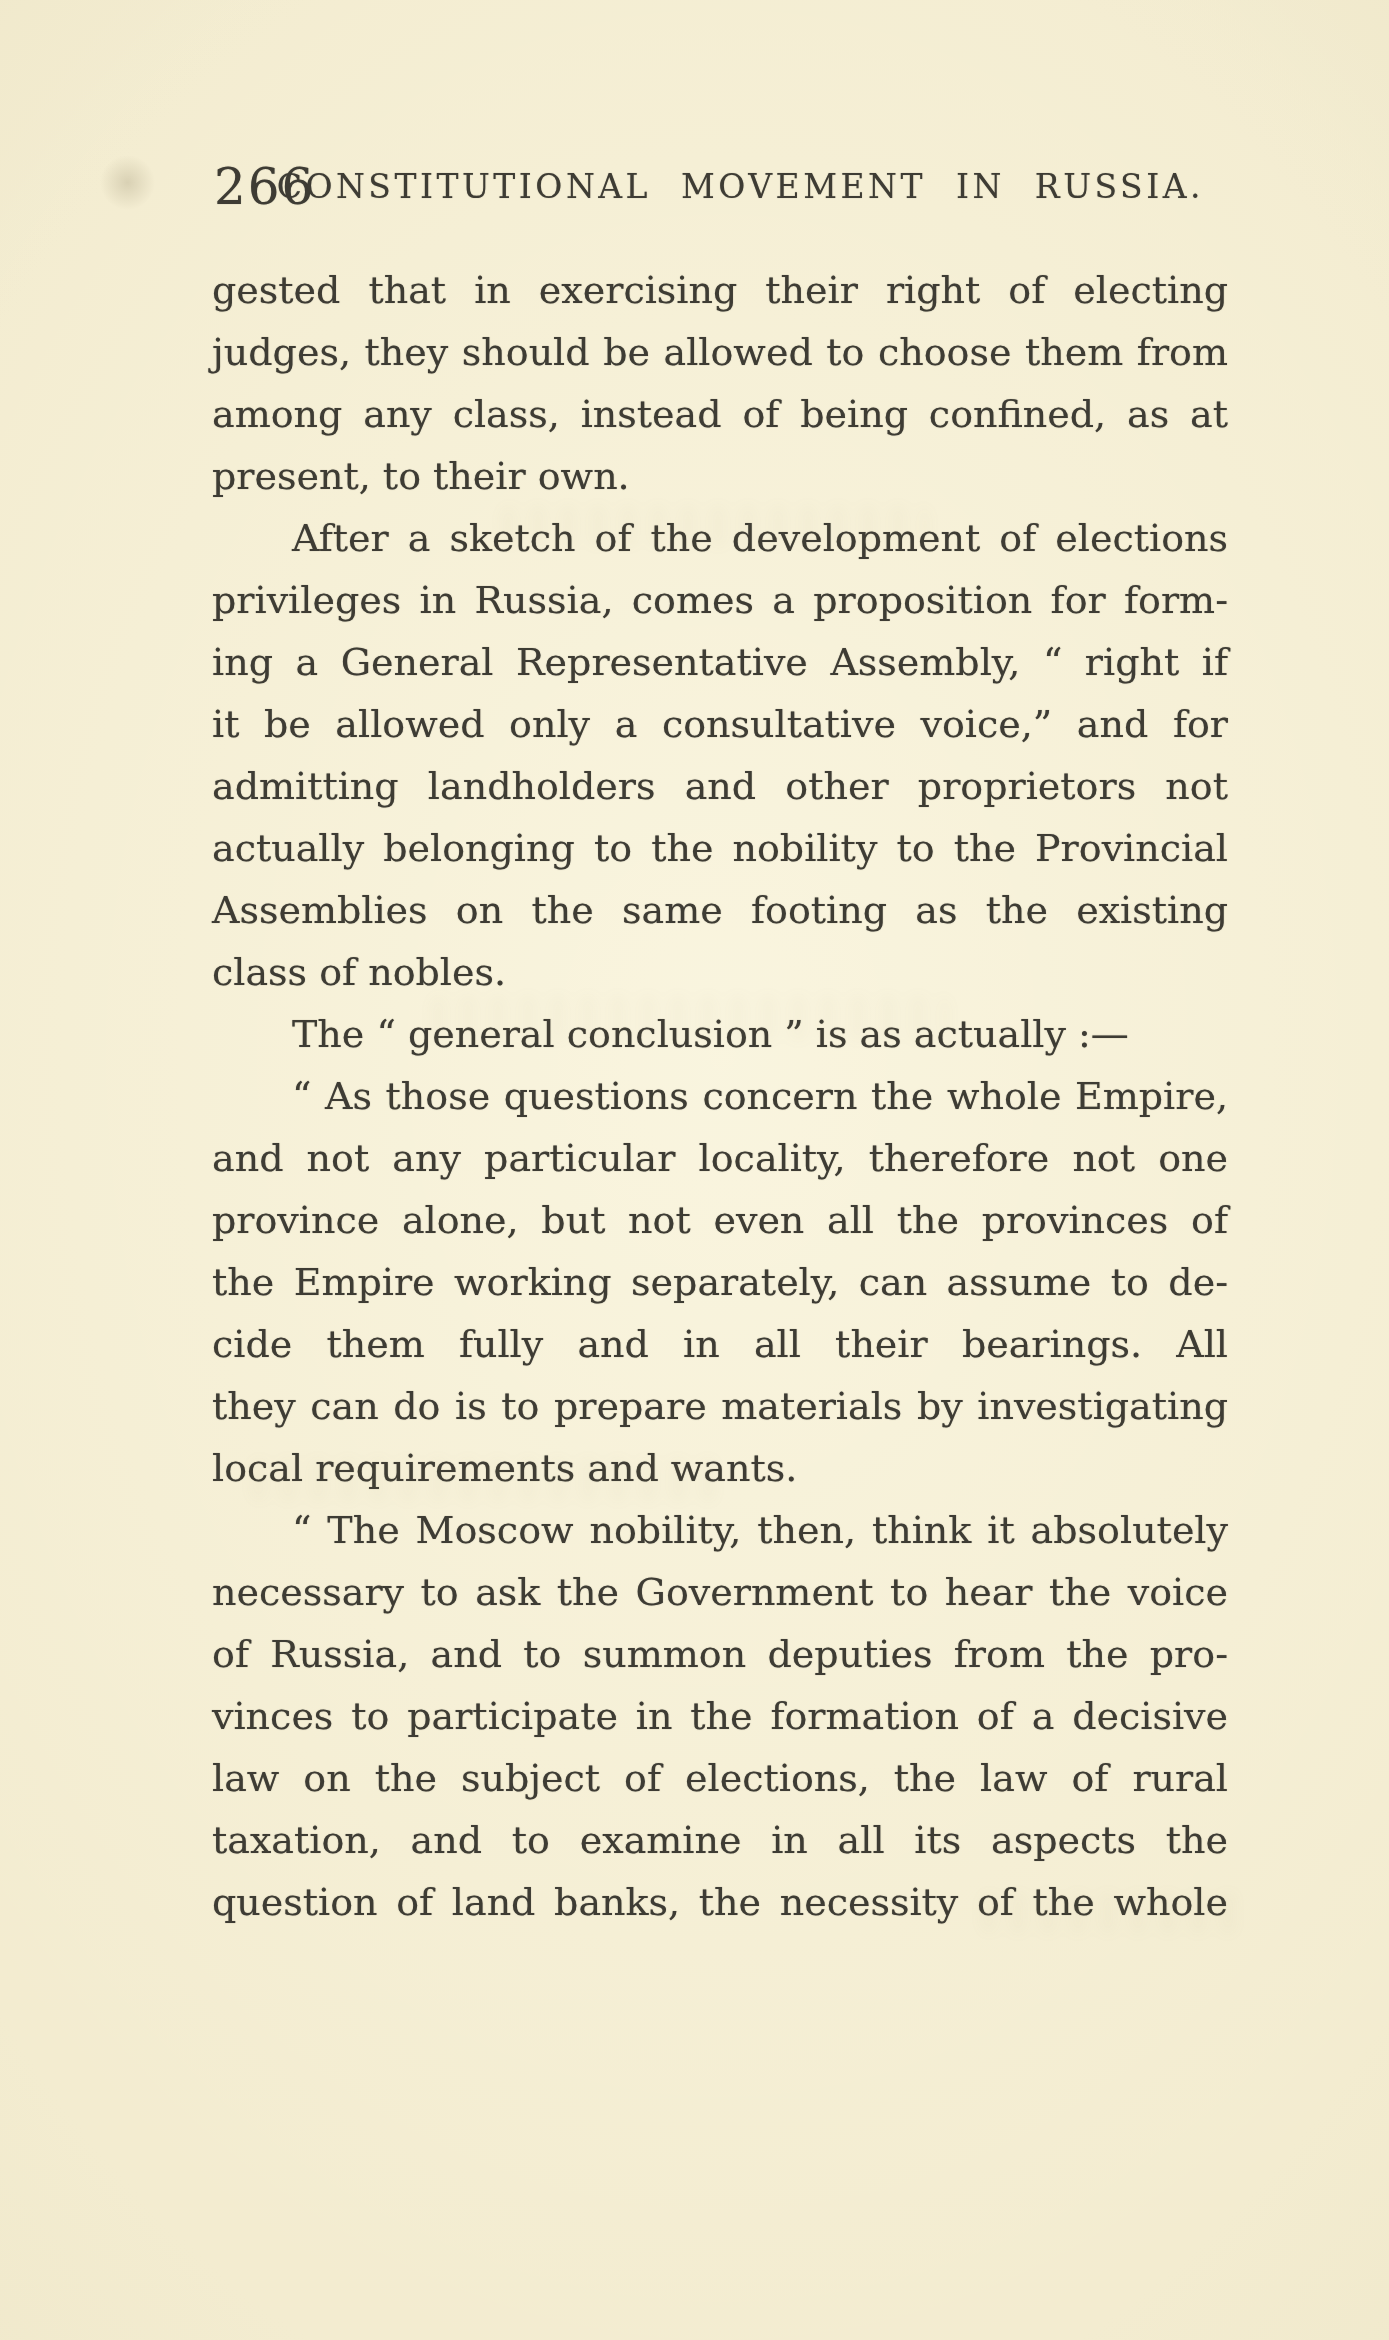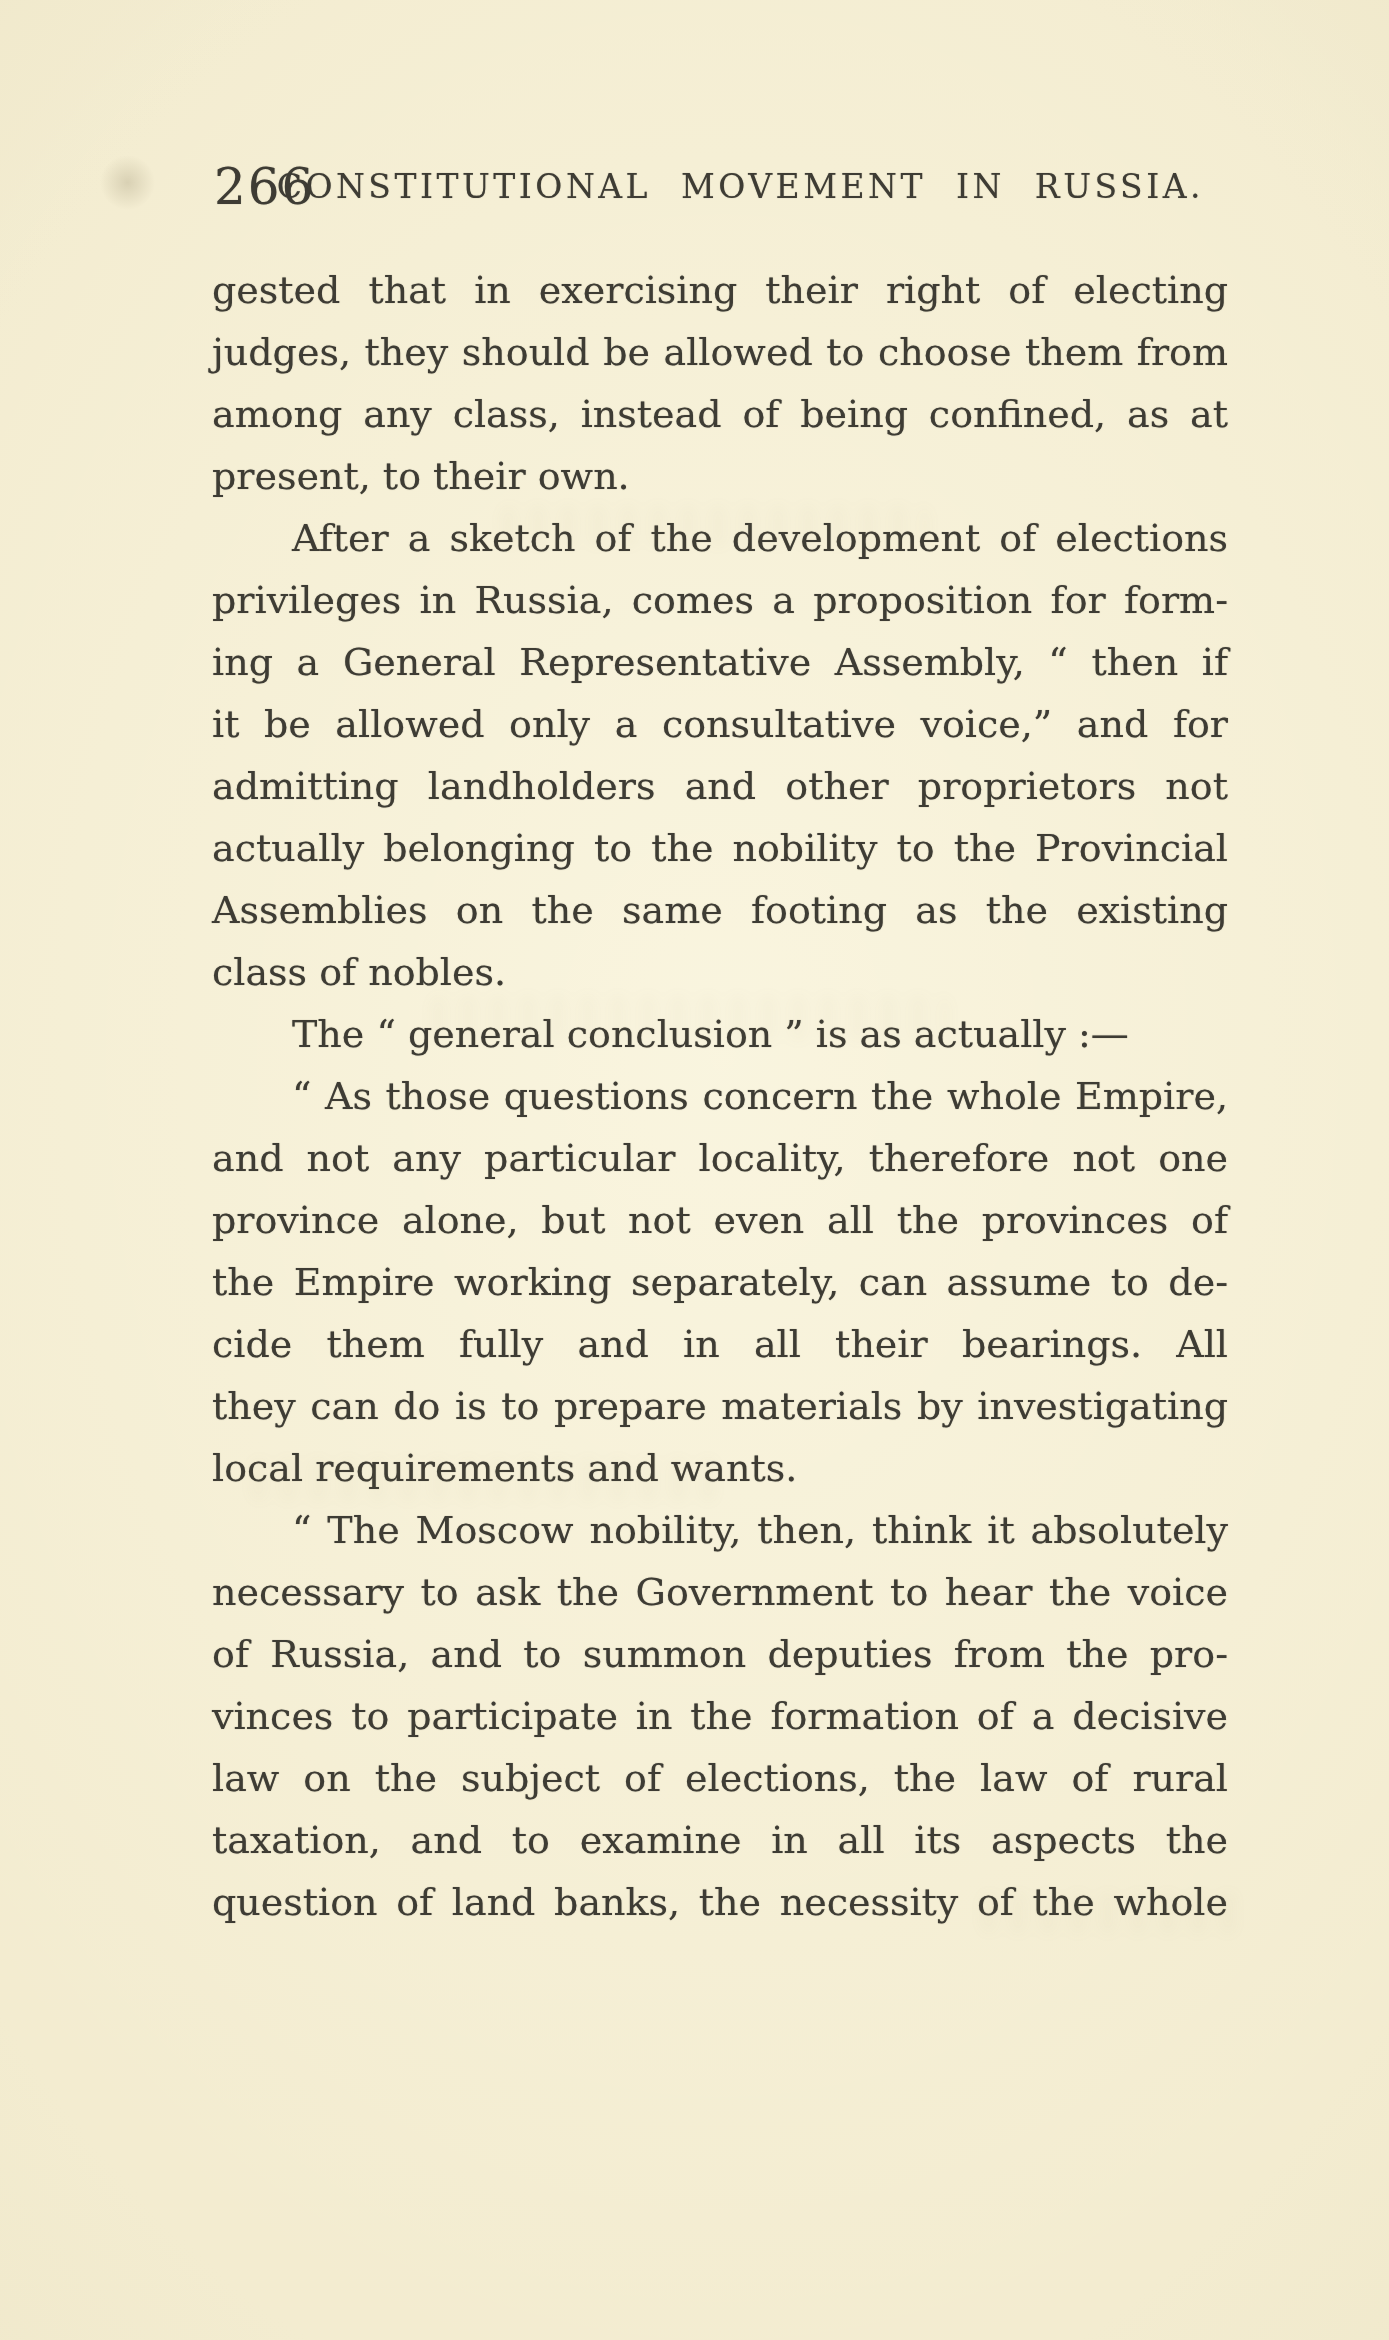--- a/index.html
+++ b/index.html
@@ -92,21 +92,21 @@
     <span class="running-title">CONSTITUTIONAL MOVEMENT IN RUSSIA.</span>
   </header>
 
   <main class="text-block" id="text-block">
       <div class="line">gested that in exercising their right of electing</div>
       <div class="line">judges, they should be allowed to choose them from</div>
       <div class="line">among any class, instead of being confined, as at</div>
       <div class="line last">present, to their own.</div>
       <div class="line indent">After a sketch of the development of elections</div>
       <div class="line">privileges in Russia, comes a proposition for form-</div>
-      <div class="line">ing a General Representative Assembly, “ then if</div>
+      <div class="line">ing a General Representative Assembly, “ right if</div>
       <div class="line">it be allowed only a consultative voice,” and for</div>
       <div class="line">admitting landholders and other proprietors not</div>
       <div class="line">actually belonging to the nobility to the Provincial</div>
       <div class="line">Assemblies on the same footing as the existing</div>
       <div class="line last">class of nobles.</div>
       <div class="line indent last">The “ general conclusion ” is as actually :—</div>
       <div class="line indent">“ As those questions concern the whole Empire,</div>
       <div class="line">and not any particular locality, therefore not one</div>
       <div class="line">province alone, but not even all the provinces of</div>
       <div class="line">the Empire working separately, can assume to de-</div>

